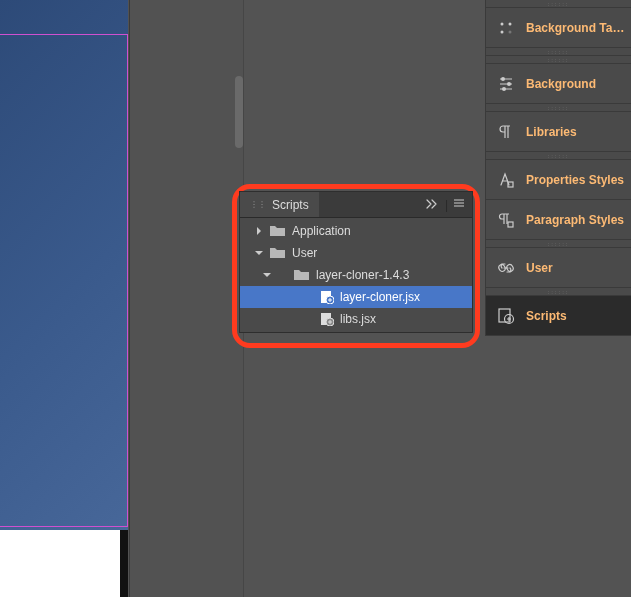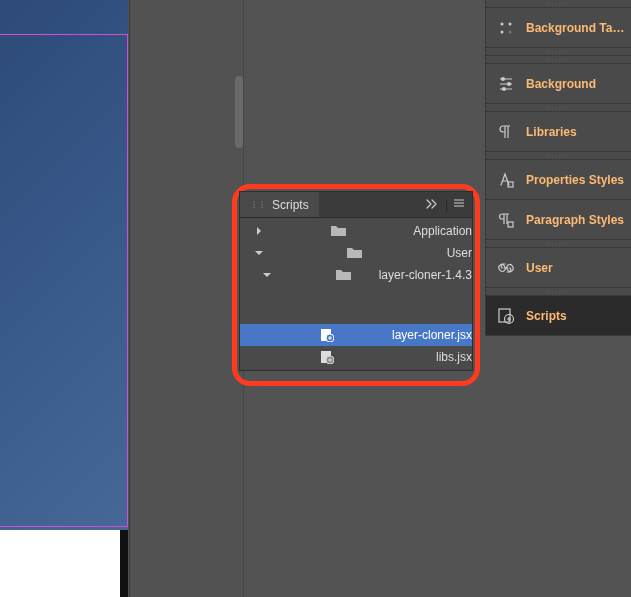--- a/index.html
+++ b/index.html
@@ -20,22 +20,22 @@
   .scripts-popup-wrap { position: absolute; left: 232px; top: 184px; width: 248px; border: 5px solid #ff3b1f; border-radius: 18px; padding: 2px 2px 10px 2px; }
   .scripts-popup { background: #4a4a4a; color: #ddd; border: 1px solid #2e2e2e; }
   .popup-header { display: flex; align-items: center; height: 26px; background: #3b3b3b; border-bottom: 1px solid #2a2a2a; }
   .popup-tab { display: flex; align-items: center; gap: 6px; padding: 0 10px; height: 100%; background: #4a4a4a; color: #ddd; }
   .popup-tab .grip { font-size: 8px; color: #9a9a9a; }
   .popup-header .spacer { flex: 1; }
   .popup-header .collapse { color: #ccc; padding: 0 4px; font-size: 13px; cursor: pointer; }
   .popup-header .divider { color: #2a2a2a; padding: 0 2px; }
   .popup-header .menu { color: #ccc; padding: 0 8px 0 4px; cursor: pointer; font-size: 12px; }
   .popup-tree { padding: 2px 0; }
-  .tree-row { display: flex; align-items: center; height: 22px; color: #ddd; padding-left: 6px; cursor: pointer; justify-content: space-between; }
-  .tree-row.selected { background: #4877c8; color: #fff; margin-top: 38px; }
+  .tree-row { display: flex; align-items: center; height: 22px; color: #ddd; padding-left: 6px; cursor: pointer; }
+  .tree-row.selected { background: #4877c8; color: #fff; }
   .tw { display: inline-flex; align-items: center; justify-content: center; width: 14px; height: 14px; color: #bbb; }
   .tw svg { display: block; }
   .folder { display: inline-flex; width: 16px; height: 12px; margin: 0 6px 0 2px; }
   .script { display: inline-flex; width: 14px; height: 14px; margin: 0 6px 0 2px; }
   .lbl { white-space: nowrap; overflow: hidden; text-overflow: ellipsis; }
   .ind-1 { padding-left: 12px; }
   .ind-2 { padding-left: 20px; }
   .ind-3s { padding-left: 78px; }
   .ind-1 .tw, .ind-2 .tw { margin-right: 2px; }
 

